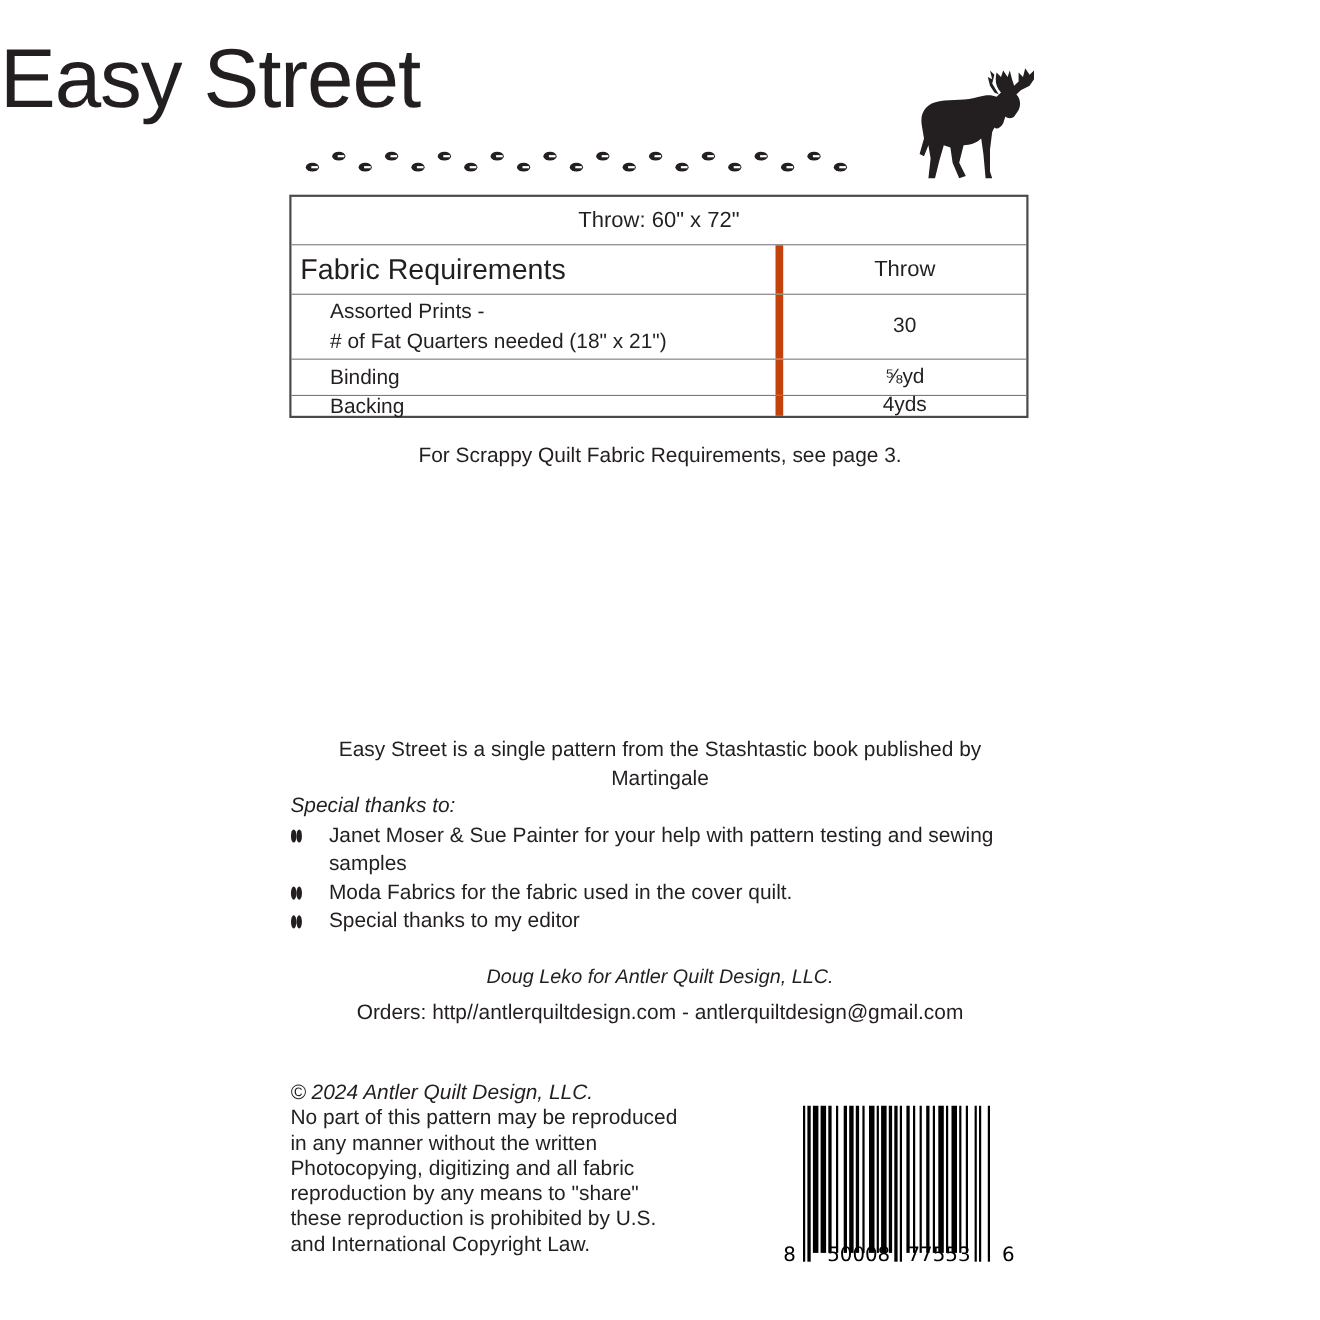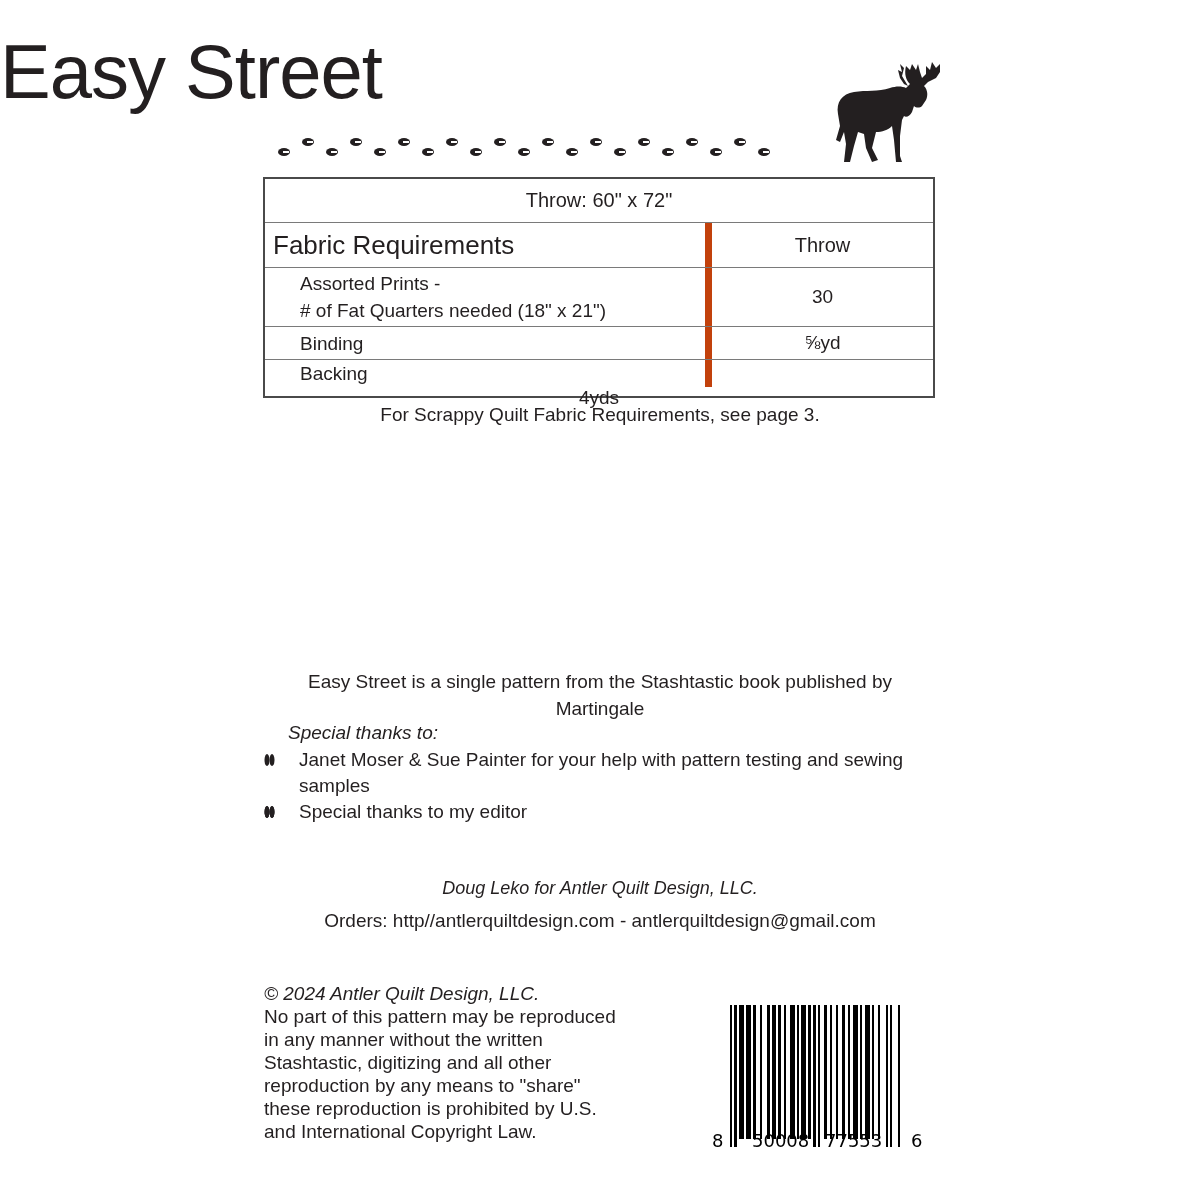--- a/index.html
+++ b/index.html
@@ -17,24 +17,24 @@
             padding-left: 35px; display: flex; flex-direction: column; justify-content: center;
             font-size: 19px; color: #231f20; line-height: 27px; }
   .cell-r { flex: 1; display: flex; align-items: center; justify-content: center;
             font-size: 19px; color: #231f20; }
   .r0 { height: 43px; justify-content: center; align-items: center; font-size: 20px; }
   .r1 { height: 45px; }
   .r1 .cell-l { padding-left: 8px; font-size: 26px; }
   .r1 .cell-r { font-size: 20px; }
   .r2 { height: 59px; }
   .r3 { height: 33px; }
-  .r4 { height: 37px; flex-direction: column; }
+  .r4 { height: 19px; }
   .note { left: 0; width: 1200px; top: 404px; text-align: center; font-size: 19px; }
   .about { left: 280px; width: 640px; top: 644px; text-align: center; font-size: 19px; line-height: 27px; margin-top: 24px; }
-  .thanks-head { left: 264px; top: 722px; font-size: 19px; font-style: italic; margin-left: 24px; }
+  .thanks-head { left: 264px; top: 722px; font-size: 19px; font-style: italic; }
   .thanks-list { left: 264px; top: 747px; width: 640px; margin: 0; padding: 0; list-style: none;
                  font-size: 19px; line-height: 26px; }
   .thanks-list li { position: relative; padding-left: 35px; }
   .hoof { position: absolute; left: 0; top: 6px; width: 11px; height: 14px; }
   .author { left: 0; width: 1200px; top: 878px; text-align: center; font-size: 18px; font-style: italic; }
   .orders { left: 0; width: 1200px; top: 910px; text-align: center; font-size: 19px; }
   .copyright { left: 264px; top: 968px; width: 420px; font-size: 19px; line-height: 23px; margin-top: 14px; }
   .copyright .c-head { font-style: italic; }
   .barcode { left: 712px; top: 1005px; width: 220px; height: 150px; }
   .barcode-digits { left: 712px; top: 1130px; width: 220px; height: 24px; font-family: "DejaVu Sans", sans-serif;
@@ -176,38 +176,39 @@
         <ellipse cx="3" cy="7" rx="2.5" ry="6" fill="#231f20"></ellipse>
         <ellipse cx="8" cy="7" rx="2.5" ry="6" fill="#231f20"></ellipse>
       </svg>
     <span>Janet Moser &amp; Sue Painter for your help with pattern testing and sewing samples</span>
   </li>
   <li>
     <svg class="hoof" viewBox="0 0 11 14">
         <ellipse cx="3" cy="7" rx="2.5" ry="6" fill="#231f20"></ellipse>
         <ellipse cx="8" cy="7" rx="2.5" ry="6" fill="#231f20"></ellipse>
       </svg>
+    <span>Moda Fabrics for the fabric used in the cover quilt.</span>
   </li>
   <li>
     <svg class="hoof" viewBox="0 0 11 14">
         <ellipse cx="3" cy="7" rx="2.5" ry="6" fill="#231f20"></ellipse>
         <ellipse cx="8" cy="7" rx="2.5" ry="6" fill="#231f20"></ellipse>
       </svg>
     <span>Special thanks to my editor</span>
   </li>
 </ul>
 
 <div class="abs author">Doug Leko for Antler Quilt Design, LLC.</div>
 <div class="abs orders">Orders: http//antlerquiltdesign.com - antlerquiltdesign@gmail.com</div>
 
 <div class="abs copyright">
   <div class="c-head">© 2024 Antler Quilt Design, LLC.</div>
   <div>No part of this pattern may be reproduced</div>
   <div>in any manner without the written</div>
-  <div>Stashtastic, digitizing and all other</div>
+  <div>Photocopying, digitizing and all fabric</div>
   <div>reproduction by any means to "share"</div>
   <div>these reproduction is prohibited by U.S.</div>
   <div>and International Copyright Law.</div>
 </div>
 
 <svg class="abs barcode" viewBox="0 0 220 150">
   <g fill="#000">
     <rect x="18" y="0" width="2" height="142"></rect>
       <rect x="22" y="0" width="3" height="142"></rect>
     <rect x="27" y="0" width="5" height="134"></rect>

